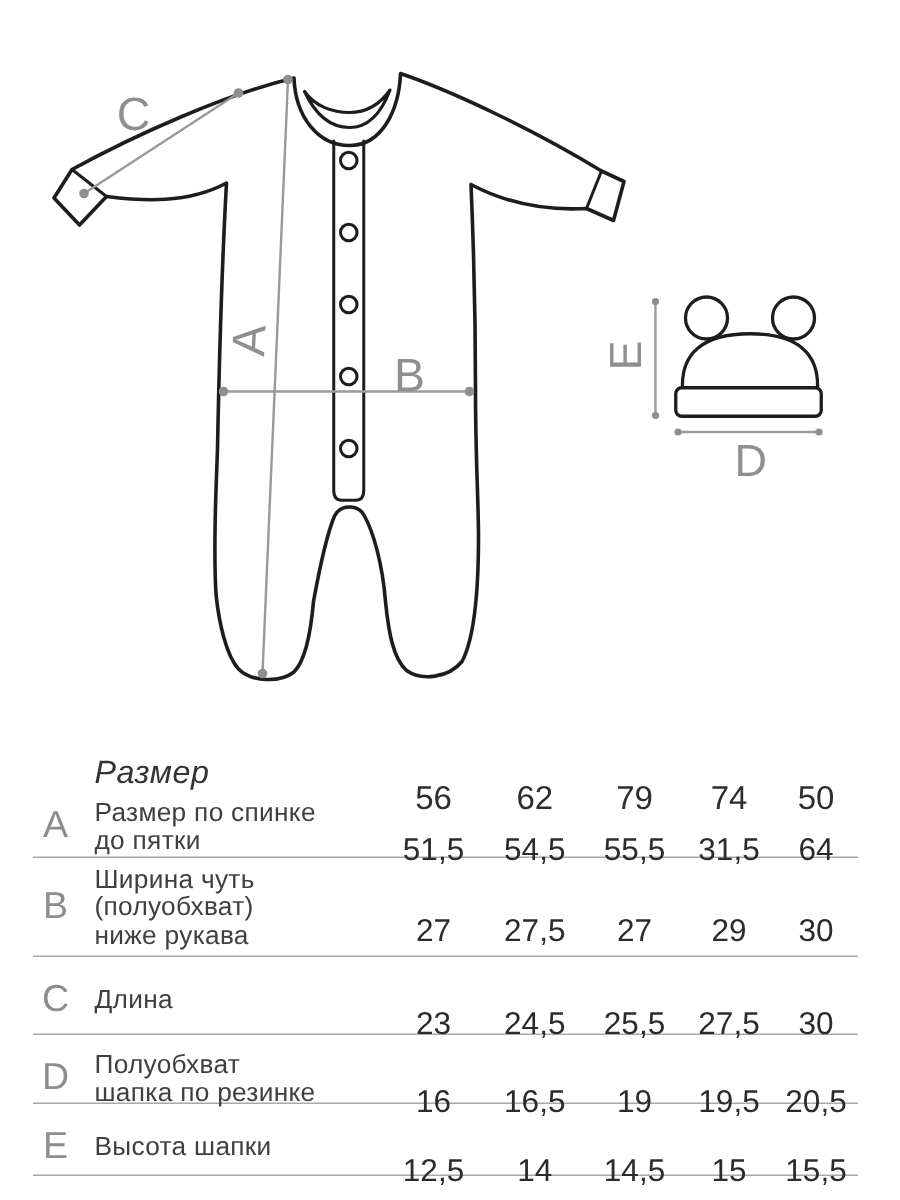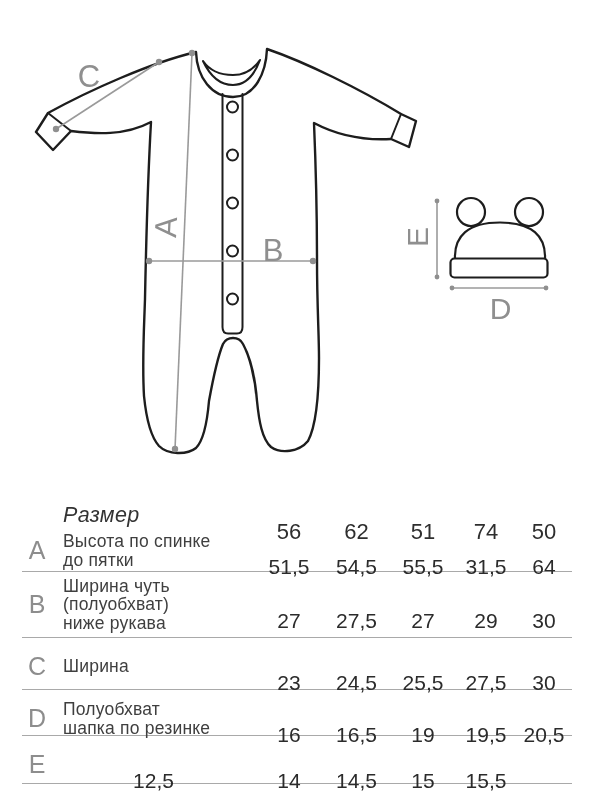--- a/index.html
+++ b/index.html
@@ -131,29 +131,29 @@
 </svg>
 </div>
 
 <div class="size-table">
 
   <div class="trow head">
     <div class="c-letter"></div>
     <div class="c-label header-label">Размер</div>
     <div class="c-val">56</div>
     <div class="c-val">62</div>
-    <div class="c-val">51</div>
+    <div class="c-val">79</div>
     <div class="c-val">74</div>
     <div class="c-val">50</div>
   </div>
 
   <div class="trow r-a bordered">
     <div class="c-letter">A</div>
     <div class="c-label">
-      <div>Высота по спинке</div>
+      <div>Размер по спинке</div>
       <div>до пятки</div>
     </div>
     <div class="c-val">51,5</div>
     <div class="c-val">54,5</div>
     <div class="c-val">55,5</div>
     <div class="c-val">31,5</div>
     <div class="c-val">64</div>
   </div>
 
   <div class="trow r-b bordered">
@@ -166,21 +166,21 @@
     <div class="c-val">27</div>
     <div class="c-val">27,5</div>
     <div class="c-val">27</div>
     <div class="c-val">29</div>
     <div class="c-val">30</div>
   </div>
 
   <div class="trow r-c bordered">
     <div class="c-letter">C</div>
     <div class="c-label">
-      <div>Ширина</div>
+      <div>Длина</div>
     </div>
     <div class="c-val">23</div>
     <div class="c-val">24,5</div>
     <div class="c-val">25,5</div>
     <div class="c-val">27,5</div>
     <div class="c-val">30</div>
   </div>
 
   <div class="trow r-d bordered">
     <div class="c-letter">D</div>
@@ -190,20 +190,23 @@
     </div>
     <div class="c-val">16</div>
     <div class="c-val">16,5</div>
     <div class="c-val">19</div>
     <div class="c-val">19,5</div>
     <div class="c-val">20,5</div>
   </div>
 
   <div class="trow r-e bordered">
     <div class="c-letter">E</div>
+    <div class="c-label">
+      <div>Высота шапки</div>
+    </div>
     <div class="c-val">12,5</div>
     <div class="c-val">14</div>
     <div class="c-val">14,5</div>
     <div class="c-val">15</div>
     <div class="c-val">15,5</div>
   </div>
 
 </div>
 
 </body></html>

